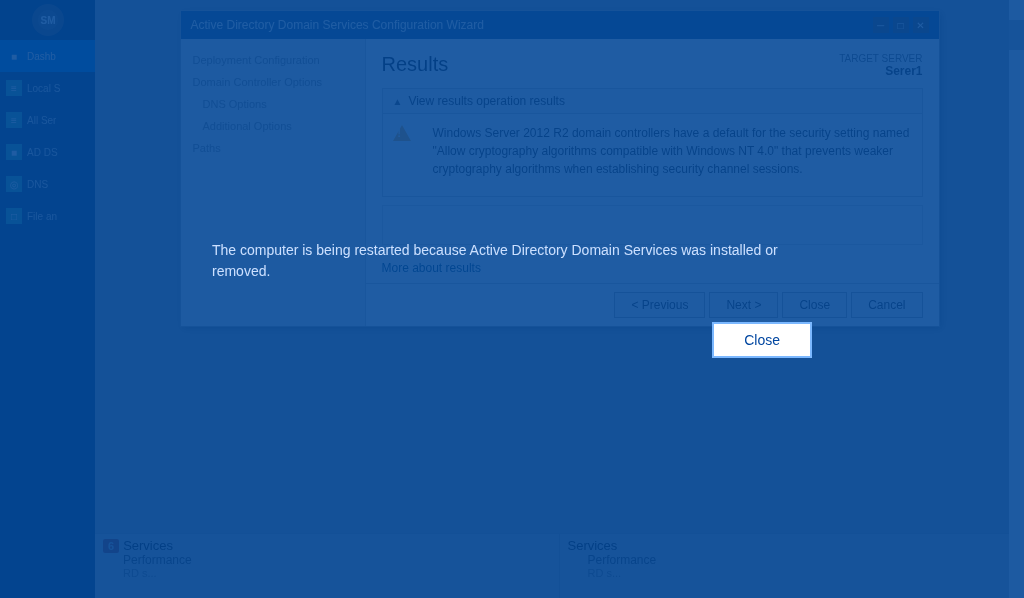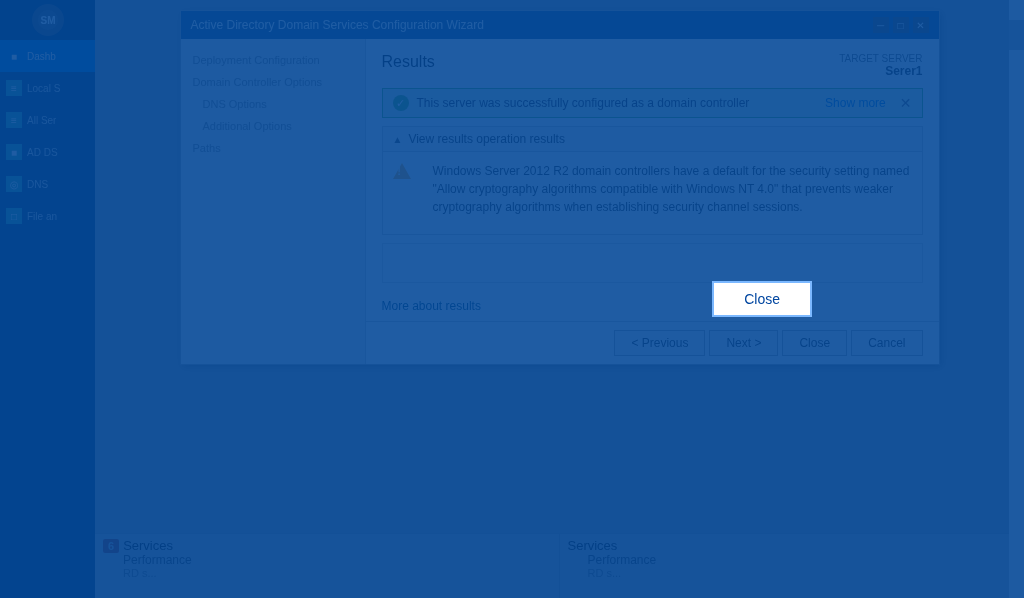--- a/index.html
+++ b/index.html
@@ -171,21 +171,21 @@
     }
 
     .wizard-header-area {
       display: flex;
       justify-content: space-between;
       align-items: flex-start;
       padding: 14px 16px 10px;
     }
 
     .wizard-title {
-      font-size: 16px;
+      font-size: 20px;
       font-weight: 300;
       color: #1a1a1a;
     }
 
     .target-server {
       text-align: right;
       font-size: 11px;
       color: #333;
     }
 
@@ -543,26 +543,20 @@
 
       <div class="wizard-main">
         <div class="wizard-header-area">
           <span class="wizard-title">Results</span>
           <div class="target-server">
             <div class="target-server-label">TARGET SERVER</div>
             <div class="target-server-name">Serer1</div>
           </div>
         </div>
 
-        <div class="success-banner">
-          <div class="success-icon">✓</div>
-          <span class="success-text">This server was successfully configured as a domain controller</span>
-          <a class="show-more-link">Show more</a>
-          <span class="close-x">✕</span>
-        </div>
 
         <div class="operation-results">
           <div class="operation-results-header">
             <span class="collapse-icon">▲</span>
             <span>View results operation results</span>
           </div>
           <div class="operation-results-body">
             <div class="warning-block">
               <div class="warning-icon">
                 <div class="warning-triangle"></div>
@@ -588,17 +582,18 @@
     </div>
   </div>
 </div>
 
 <div class="scrollbar" style="position:absolute;right:0;top:0;width:15px;height:598px;background:#e8e8e8;">
   <div class="scrollbar-thumb" style="margin-top:20px;"></div>
 </div>
 
 <div class="modal-backdrop">
   <div class="modal-box">
+    <p class="modal-body-text">The computer is being restarted because Active Directory Domain Services was installed or removed.</p>
     <div class="modal-footer">
       <button class="modal-close-btn">Close</button>
     </div>
   </div>
 </div>
 
 </body></html>

